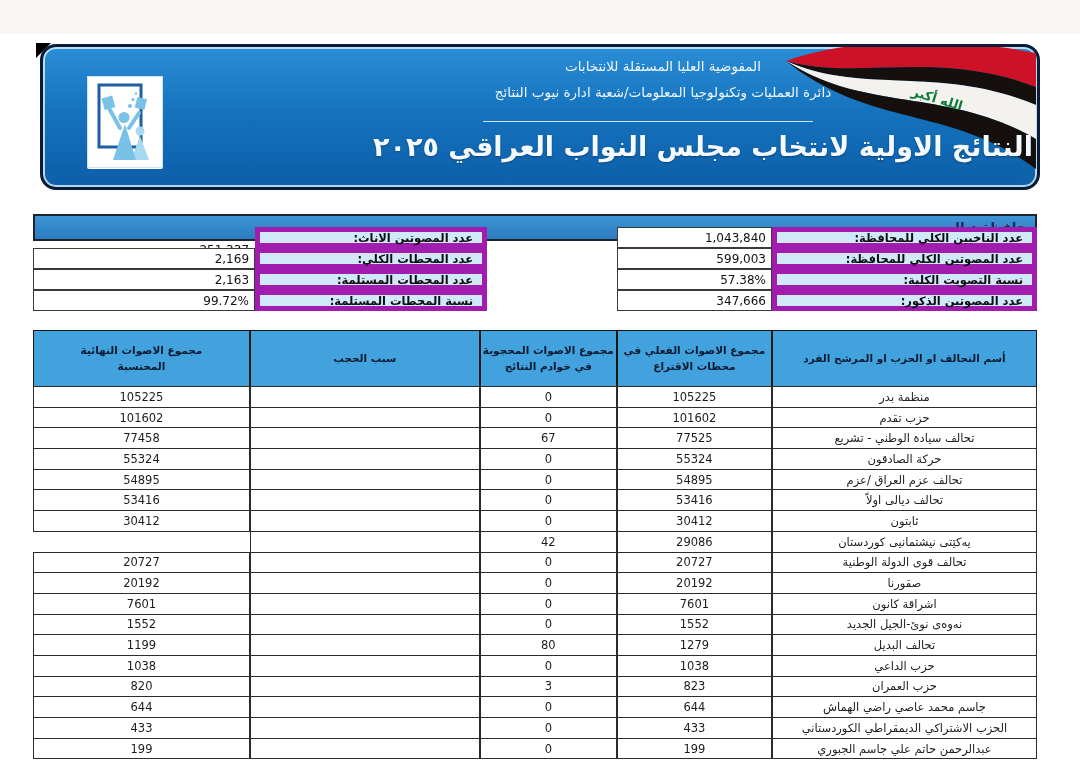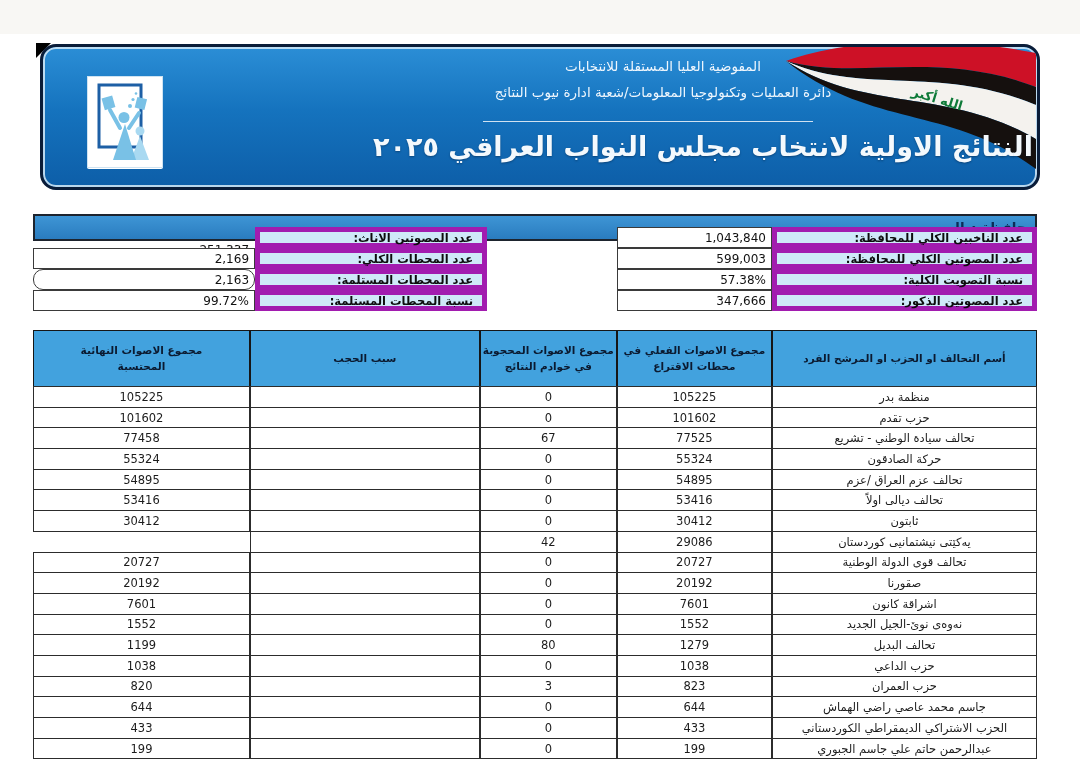--- a/index.html
+++ b/index.html
@@ -128,21 +128,21 @@
       <div class="sum-row">
         <div class="sum-label" style="width: 51.1%;">عدد المصوتين الاناث:</div>
         <div class="sum-value" style="width: 48.9%; margin-top: 22px;">251,337</div>
       </div>
       <div class="sum-row">
         <div class="sum-label" style="width: 51.1%;">عدد المحطات الكلي:</div>
         <div class="sum-value" style="width: 48.9%;">2,169</div>
       </div>
       <div class="sum-row">
         <div class="sum-label" style="width: 51.1%;">عدد المحطات المستلمة:</div>
-        <div class="sum-value" style="width: 48.9%; border-radius: 10px;">2,163</div>
+        <div class="sum-value" style="width: 48.9%;">2,163</div>
       </div>
       <div class="sum-row">
         <div class="sum-label" style="width: 51.1%;">نسبة المحطات المستلمة:</div>
         <div class="sum-value" style="width: 48.9%;">99.72%</div>
       </div>
     </div>
 
   <div class="results">
     <div class="res-header">
       <div class="res-h-cell c-name">أسم التحالف او الحزب او المرشح الفرد</div>

